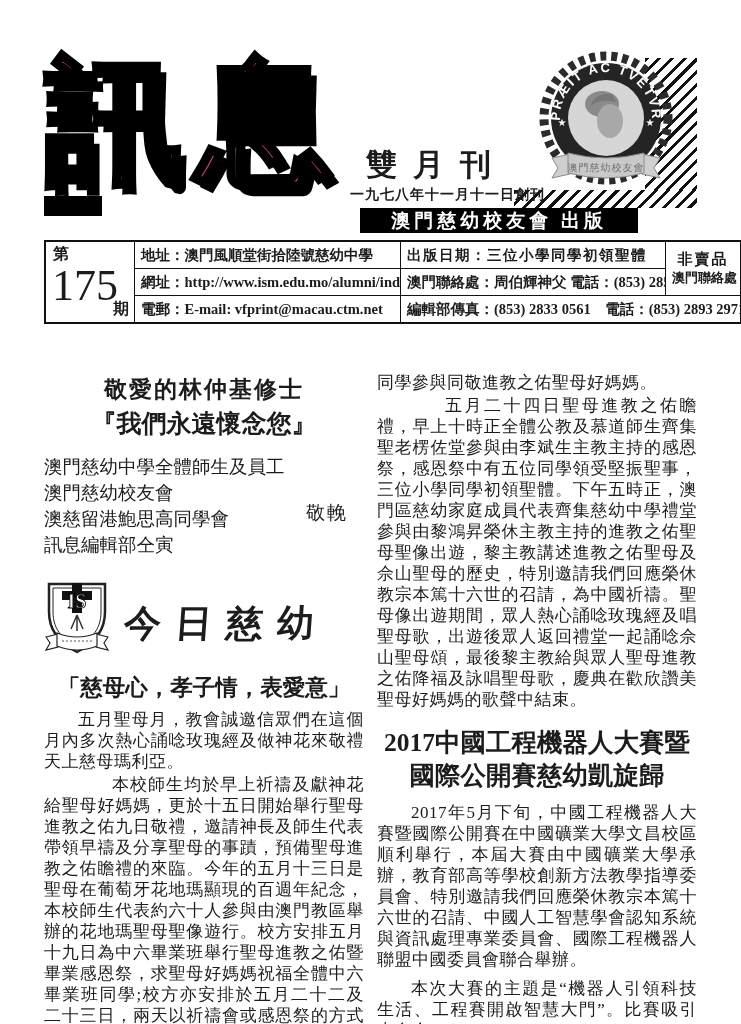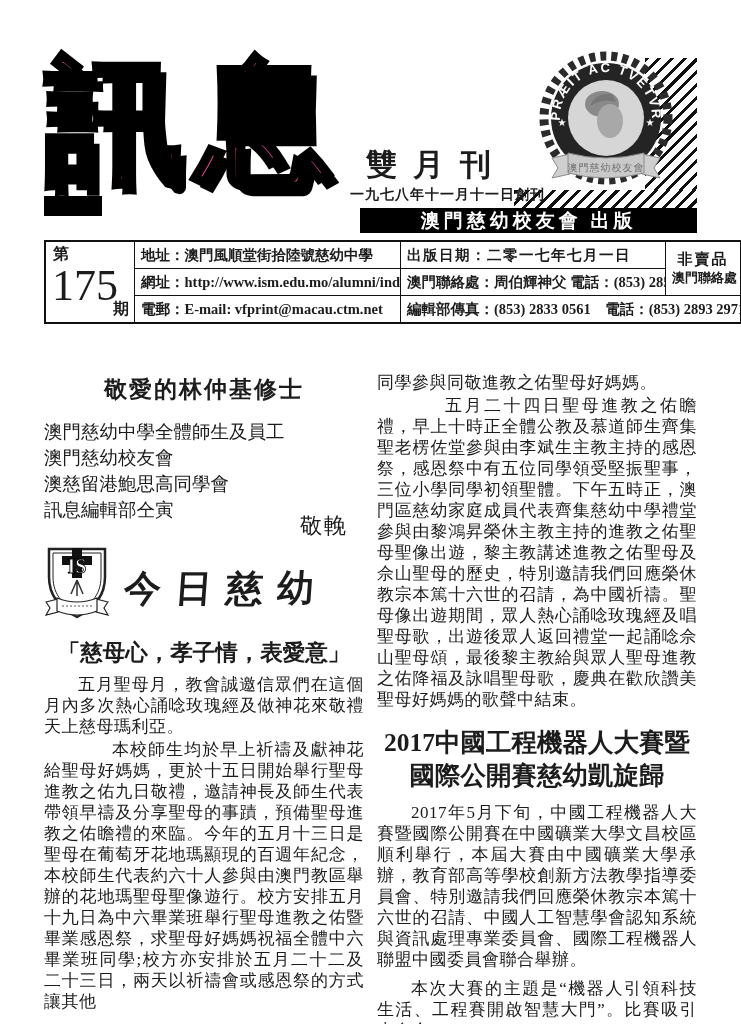--- a/index.html
+++ b/index.html
@@ -20,21 +20,21 @@
   }
   .logo-base{position:absolute; left:0; top:138px; width:58px; height:20px; background:#000;}
   .stripes{
     background:repeating-linear-gradient(135deg,#111 0 3px,#fff 3px 9px);
   }
   .stripes-corner{position:absolute; right:0; top:0; width:52px; height:150px;}
   .stripes-band{position:absolute; left:470px; top:132px; width:183px; height:18px;}
   .frequency{position:absolute; left:322px; top:86px; font-size:31px; font-weight:bold; letter-spacing:16px; white-space:nowrap;}
   .founded{position:absolute; left:306px; top:128px; font-size:14px; font-weight:bold; letter-spacing:1px; white-space:nowrap;}
   .publisher-bar{
-    position:absolute; left:316px; top:150px; width:337px; height:25px;
+    position:absolute; left:316px; top:150px; width:278px; height:25px;
     background:#000; color:#fff; font-size:19px; font-weight:bold;
     letter-spacing:4px; text-align:center; line-height:25px; white-space:nowrap;
   }
   .seal{position:absolute; left:486px; top:-12px;}
   
   .infobox{position:absolute; left:44px; top:240px; width:653px;}
   .infobox table{border-collapse:collapse; width:653px; table-layout:fixed;}
   .infobox td{
     border:1.6px solid #111; padding:1px 6px; font-size:14.5px; font-weight:bold;
     white-space:nowrap; overflow:hidden; height:24px;
@@ -49,21 +49,21 @@
   .spaced{letter-spacing:1.5px;}
   
   .bodywrap{position:absolute; left:44px; top:368px; width:653px; height:676px; display:flex; gap:13px; overflow:hidden;}
   .col{width:320px; flex:0 0 320px;}
   .para{font-size:17px; line-height:21px; letter-spacing:0.5px; text-align:justify; margin:0;}
   .indent2{text-indent:2em;} .indent4{text-indent:4em;}
   
   .mem-title{font-size:23px; font-weight:bold; text-align:center; letter-spacing:2px; margin:6px 0 0 0;}
   .mem-sub{font-size:25px; font-weight:bold; text-align:center; margin:2px 0 0 0;}
   .signatories{position:relative; margin-top:14px; font-size:18.5px; line-height:26px;}
-  .mem-closing{position:absolute; right:16px; top:46px; font-size:22px; letter-spacing:2px;margin-top:48px;}
+  .mem-closing{position:absolute; right:16px; top:46px; font-size:19px; letter-spacing:2px;}
   
   .today-head{margin-top:24px; display:flex; align-items:center; height:84px;text-align:right;}
   .today-title{font-size:37px; font-weight:bold; letter-spacing:14px; margin-left:14px; transform:skewX(-4deg); white-space:nowrap;}
   .article-title{font-size:22.5px; font-weight:bold; text-align:center; margin:6px 0 0 0; white-space:nowrap;}
   .p-first{margin-top:6px;}
   .p-next{margin-top:2px;}
   
   .cont-para{margin-top:4px;}
   .may24{margin-top:2px;}
   .robot-title{font-size:25.5px; font-weight:bold; text-align:center; line-height:33px; margin-top:16px; white-space:nowrap;}
@@ -115,21 +115,21 @@
   <div class="infobox">
     <table>
       <tbody>
           <tr>
         <td class="issue-cell" rowspan="3">
           <span class="issue-prefix">第</span>
           <span class="issue-number">175</span>
           <span class="issue-suffix">期</span>
         </td>
         <td class="c2">地址：澳門風順堂街拾陸號慈幼中學</td>
-        <td class="c3 spaced">出版日期：二零一七年七月一日</td>
+        <td class="c3 spaced">出版日期：三位小學同學初領聖體</td>
         <td class="c4" rowspan="2">
           <div class="nfs1">非賣品</div>
           <div class="nfs2">澳門聯絡處</div>
         </td>
       </tr>
       <tr>
         <td class="c2">網址：http://www.ism.edu.mo/alumni/index.htm</td>
         <td class="c3">澳門聯絡處：周伯輝神父 電話：(853) 2857 3033</td>
       </tr>
       <tr>
@@ -137,20 +137,21 @@
         <td class="c3" colspan="2">編輯部傳真：(853) 2833 0561　電話：(853) 2893 2971</td>
       </tr>
     </tbody>
       </table>
   </div>
 
   <div class="bodywrap">
 
     <div class="col">
       <div class="mem-title">敬愛的林仲基修士</div>
+      <div class="mem-sub">『我們永遠懷念您』</div>
 
       <div class="signatories">
         <div>澳門慈幼中學全體師生及員工</div>
         <div>澳門慈幼校友會</div>
         <div>澳慈留港鮑思高同學會</div>
         <div>訊息編輯部仝寅</div>
         <span class="mem-closing">敬輓</span>
       </div>
 
       <div class="today-head">

